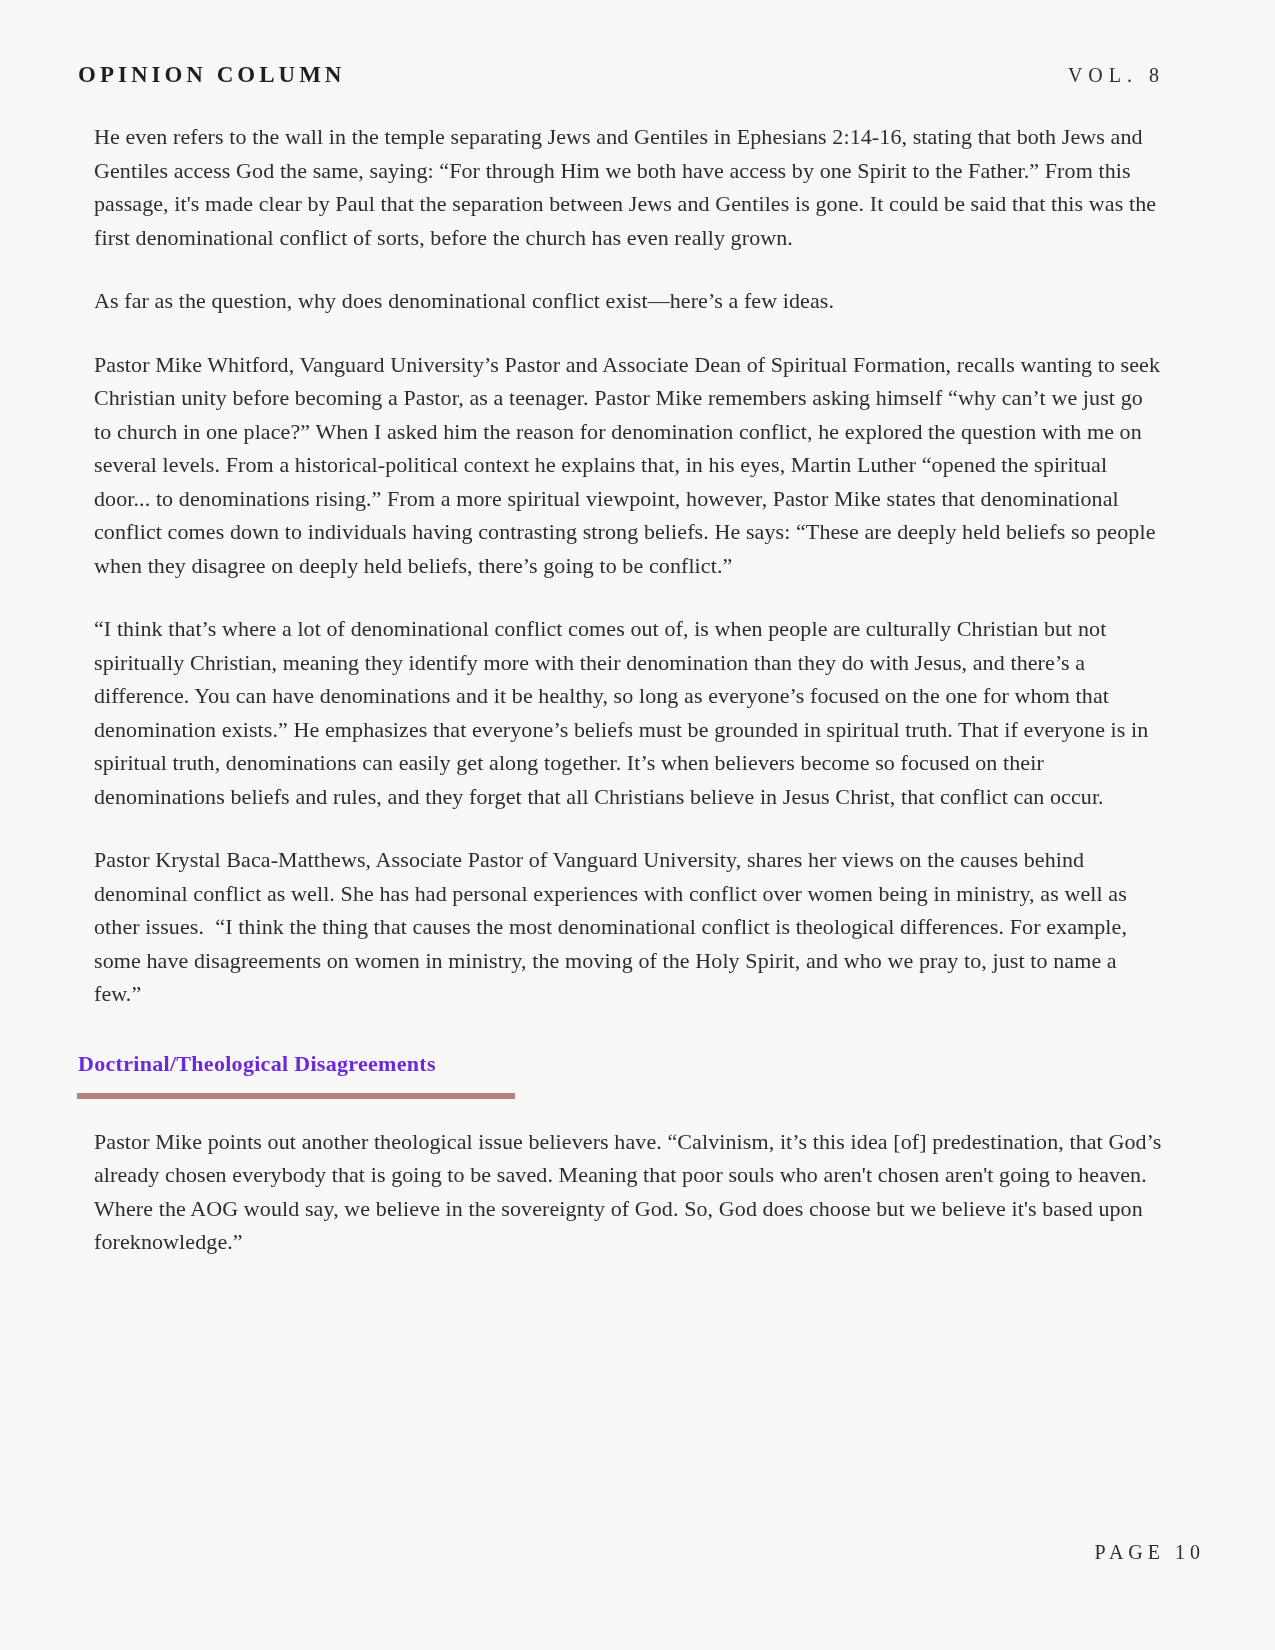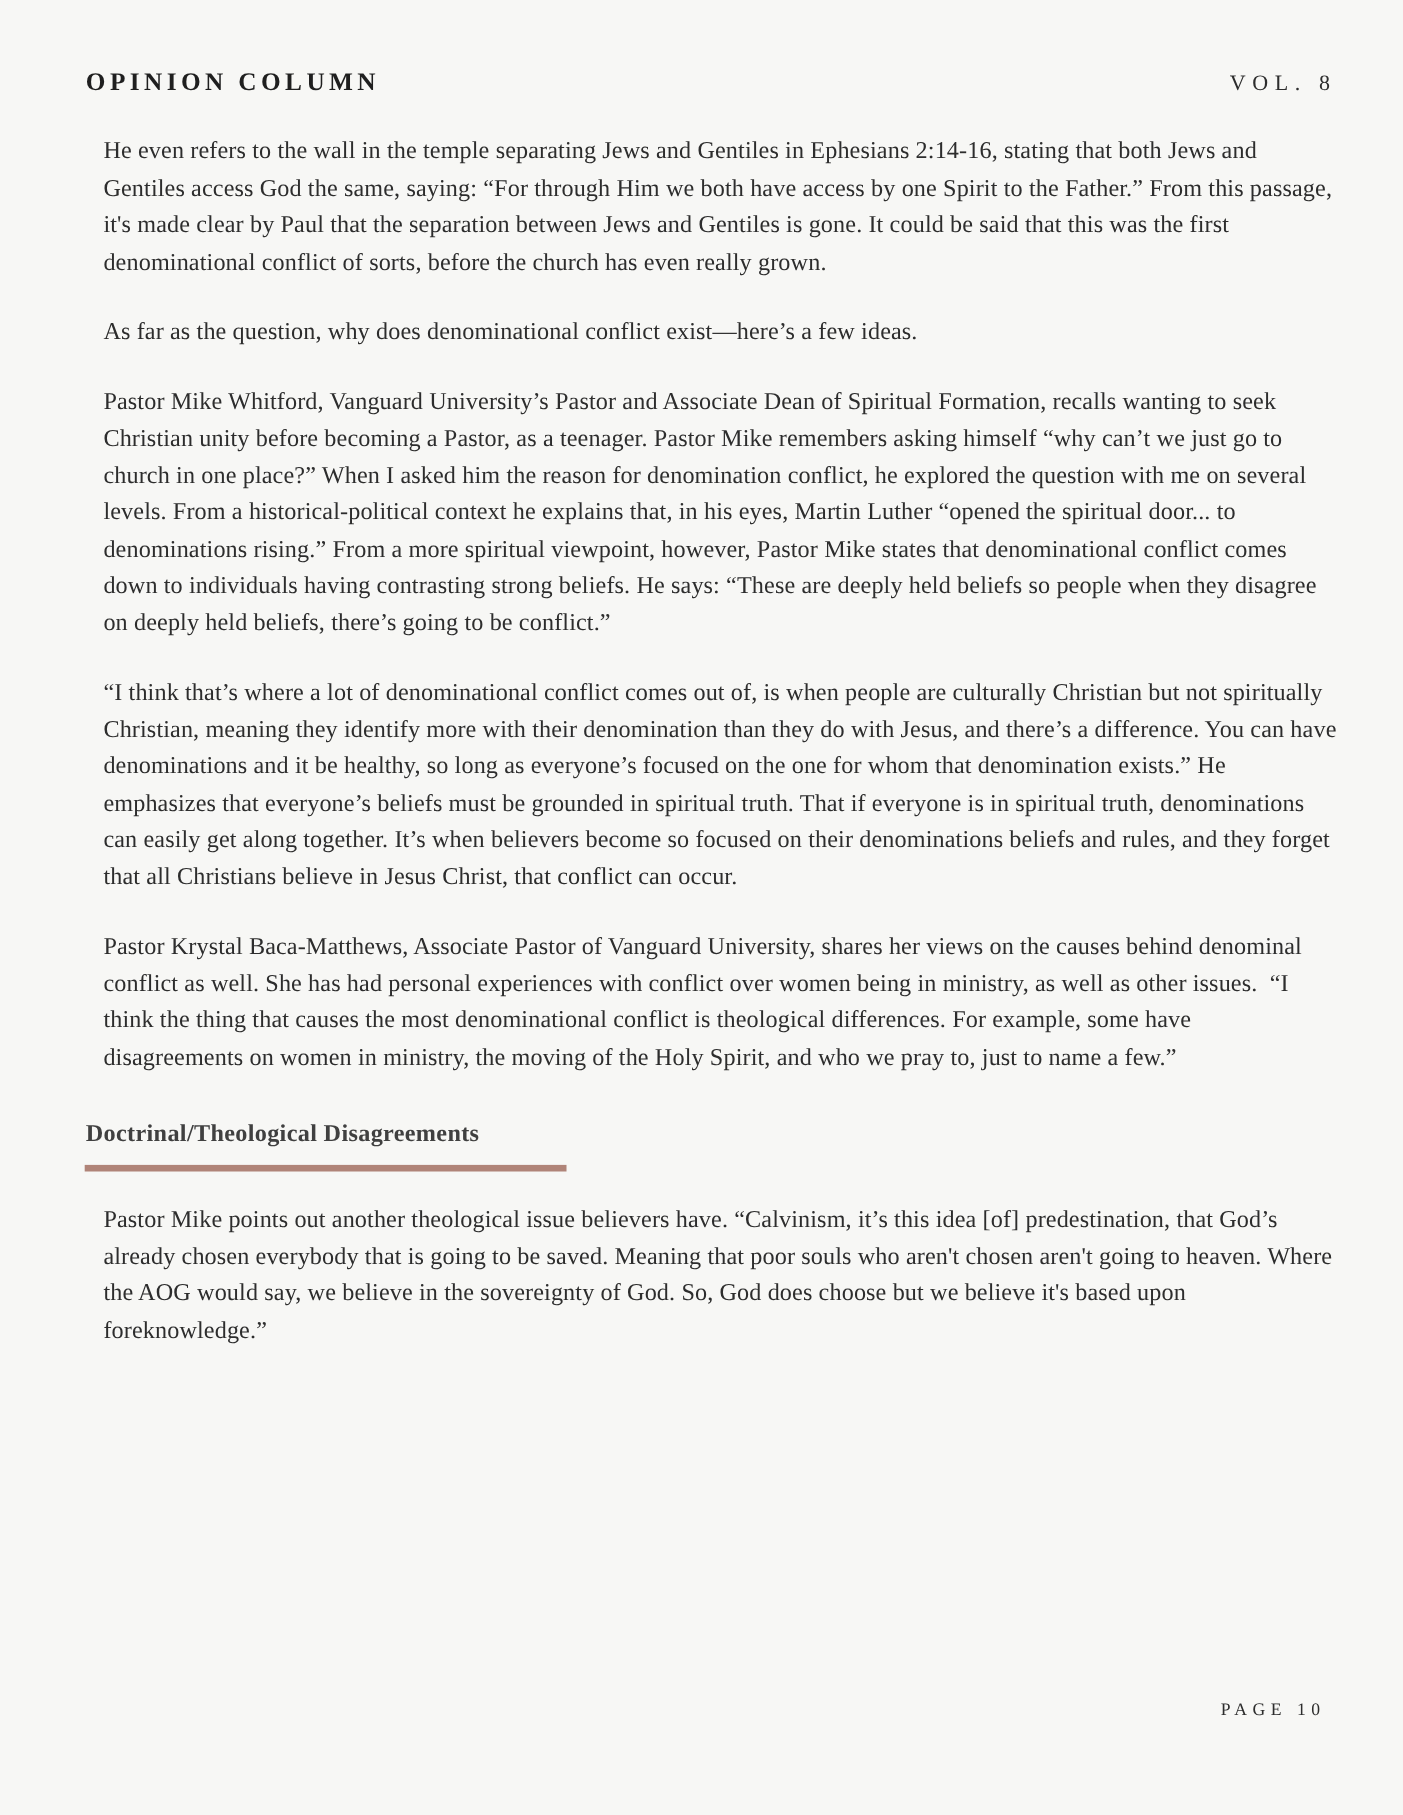--- a/index.html
+++ b/index.html
@@ -7,21 +7,21 @@
     padding: 0;
     background: #f7f7f5;
   }
   .page {
     position: relative;
     width: 1275px;
     height: 1600px;
     margin: 0 auto;
     background: #f7f7f5;
     box-sizing: border-box;
-    padding: 62px 60px 0 78px;
+    padding: 62px 110px 0 78px;
     font-family: "Liberation Serif", "DejaVu Serif", serif;
     color: #2d2d2d;
     overflow: hidden;
   }
   .masthead {
     display: flex;
     justify-content: space-between;
     align-items: baseline;
     margin-bottom: 32px;
   }
@@ -40,34 +40,34 @@
     font-size: 22px;
     line-height: 33.5px;
     letter-spacing: 0.1px;
     margin: 0 0 30px 16px;
     white-space: pre-wrap;
   }
   .section-heading {
     font-size: 22px;
     font-weight: 700;
     letter-spacing: 0.3px;
-    color: #404040;
+    color: #6d28d9;
     margin: 40px 0 16px 0;
   }
   .section-rule {
     width: 438px;
     height: 6px;
     background: #b08478;
     margin: 14px 0 26px -1px;
   }
   .page-footer {
     position: absolute;
     right: 70px;
     bottom: 36px;
-    font-size: 16px;
+    font-size: 20px;
     letter-spacing: 5px;
     color: #2d2d2d;
   }
 </style>
 </head>
 <body>
 
 <div class="page">
 
   <div class="masthead">

